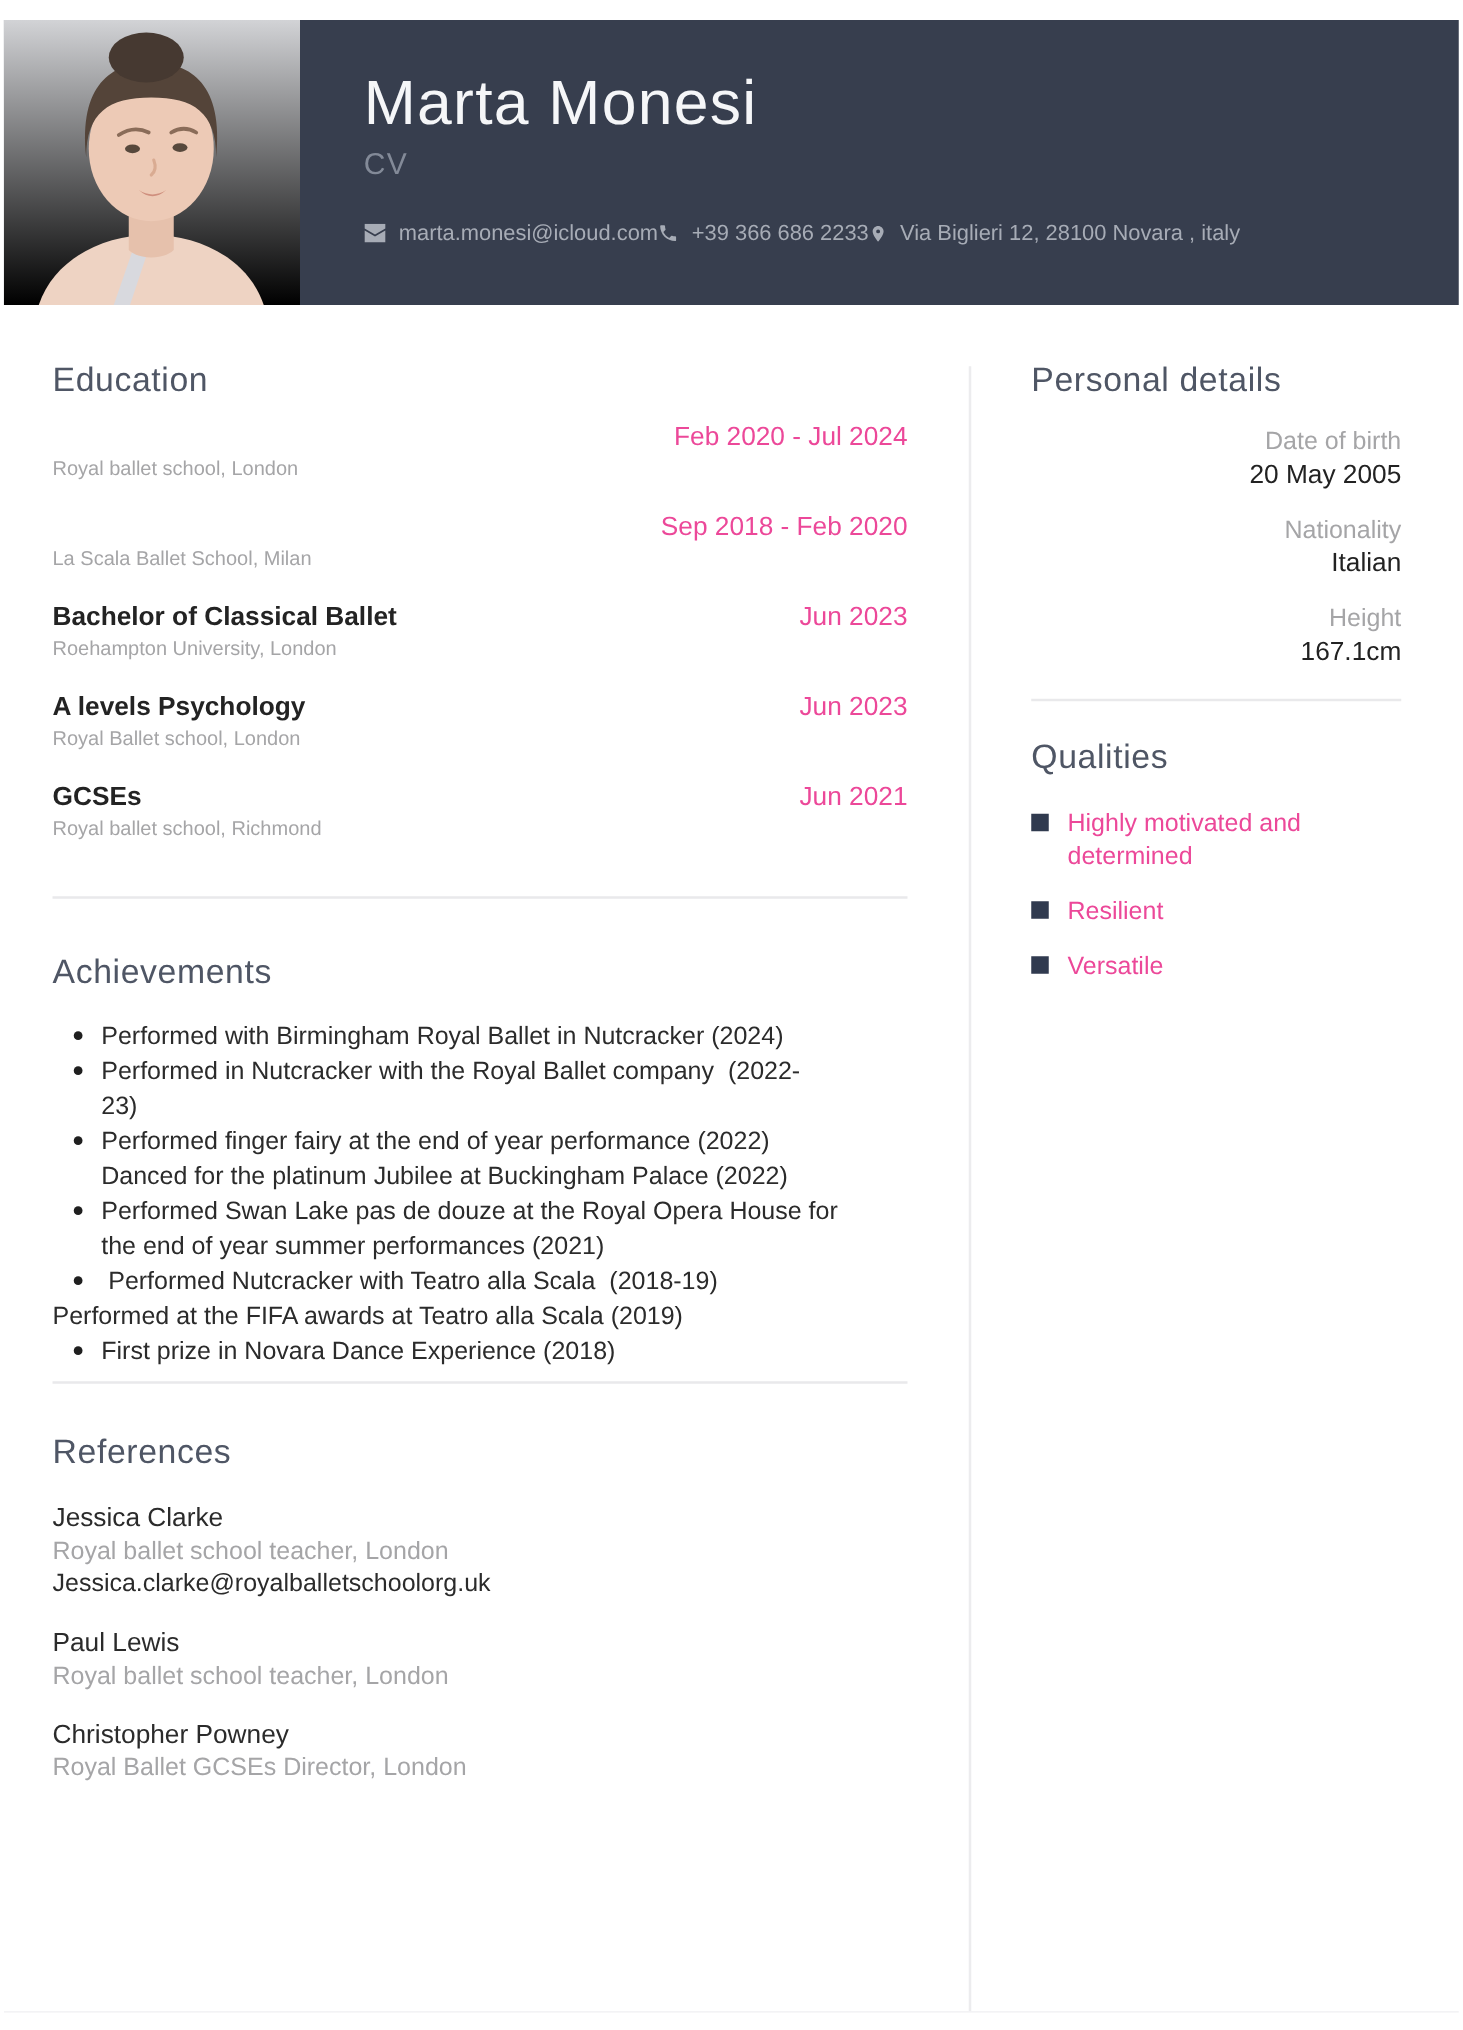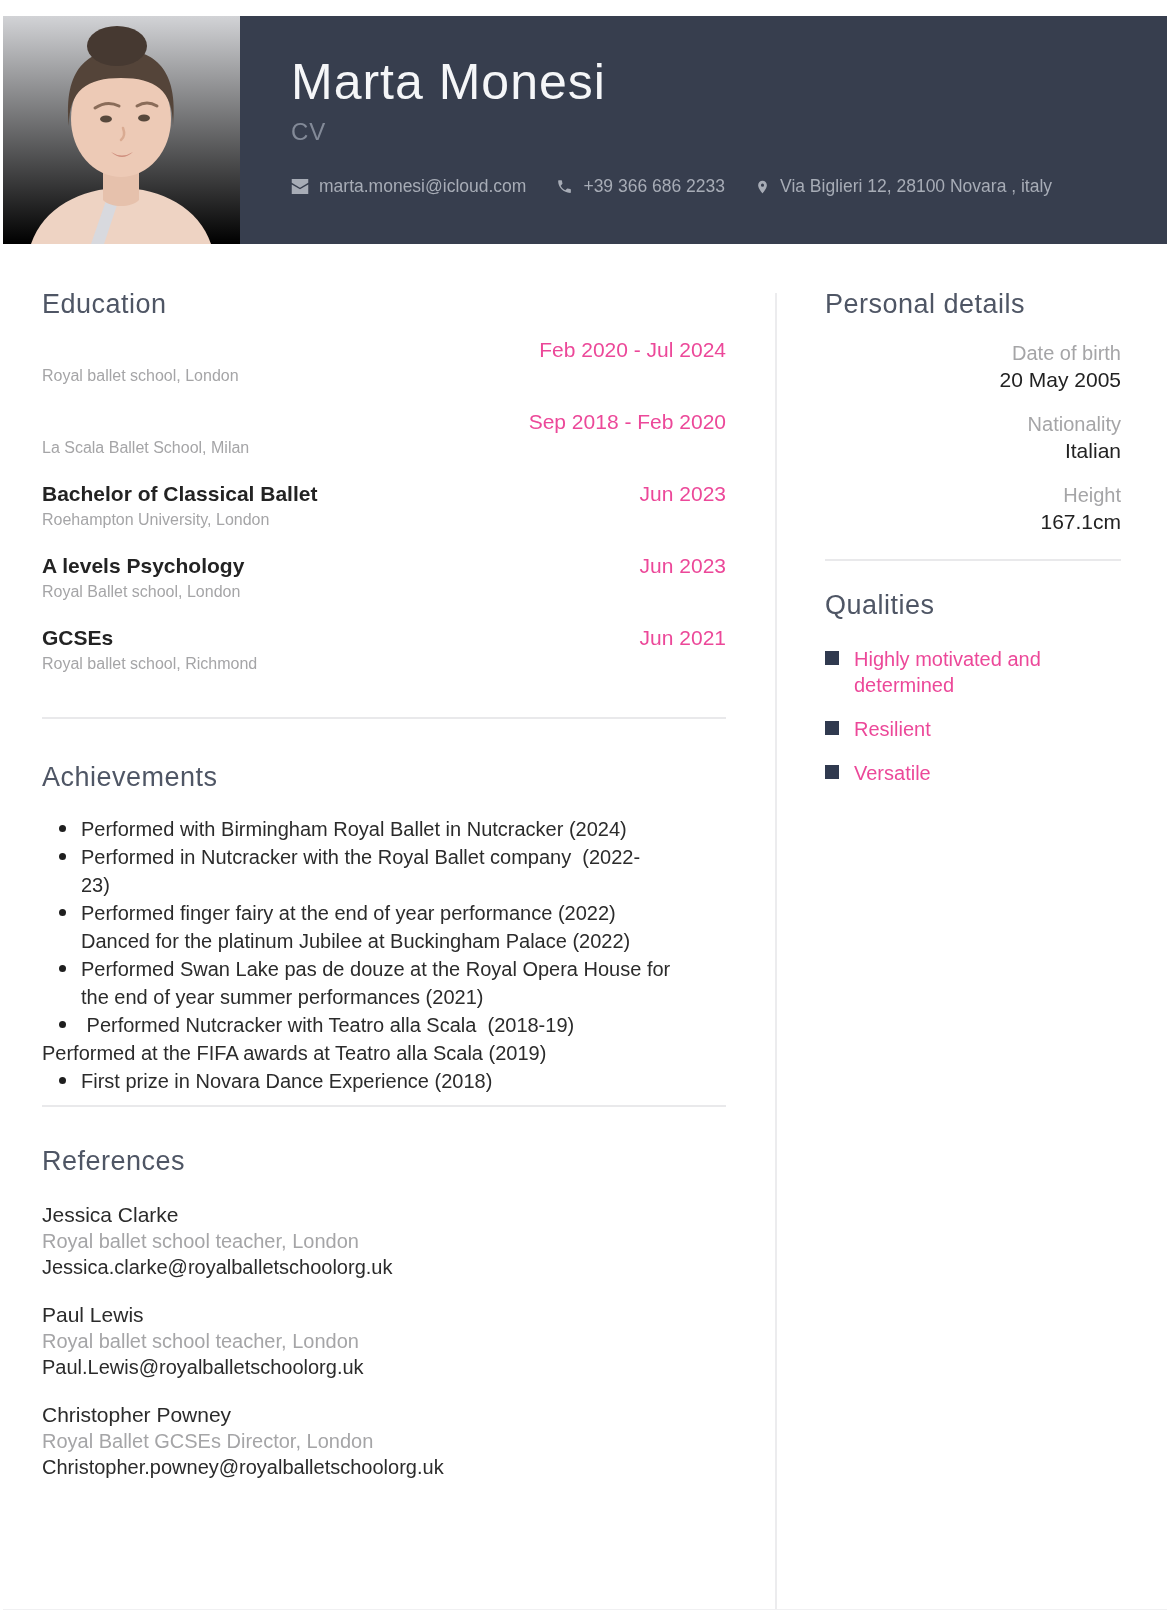--- a/index.html
+++ b/index.html
@@ -14,21 +14,21 @@
     position:absolute; top:0; left:0; width:1166px; height:228px;
     background:#373e4e; display:flex;
   }
   .photo-wrap { width:237px; height:228px; flex:0 0 237px; overflow:hidden; background:#d9dadc; }
   .photo-wrap svg { display:block; }
   .header-text { flex:1; padding-left:51px; padding-top:38px; }
   .person-name {
     font-size:50px; font-weight:400; color:#f5f6f8; letter-spacing:1px; line-height:56px;
   }
   .person-subtitle { margin-top:8px; font-size:24px; color:#838a98; letter-spacing:1px; }
-  .contact-row { margin-top:30px; display:flex; align-items:flex-start; gap:30px; }
+  .contact-row { margin-top:30px; display:flex; align-items:flex-start; }
   .contact-item { display:flex; align-items:center; gap:10px; color:#a7acb6; font-size:17.5px; }
   .contact-item svg { flex:0 0 auto; }
   
   .left-col  { position:absolute; left:39px;  top:258px; width:684px; }
   .right-col { position:absolute; left:822px; top:258px; width:296px; }
   .col-divider {
     position:absolute; left:772px; top:277px; width:2px; height:1316px; background:#ececee;
   }
   .page-right-edge { position:absolute; left:1164px; top:228px; width:1px; height:1365px; background:#ededef; }
   .page-bottom-edge { position:absolute; left:0; top:1593px; width:1166px; height:1px; background:#f0f0f2; }
@@ -212,27 +212,25 @@
 
       <div class="ref-entry">
         <div class="ref-name">Jessica Clarke</div>
         <div class="ref-role">Royal ballet school teacher, London</div>
         <div class="ref-email">Jessica.clarke@royalballetschoolorg.uk</div>
       </div>
 
       <div class="ref-entry">
         <div class="ref-name">Paul Lewis</div>
         <div class="ref-role">Royal ballet school teacher, London</div>
-        <div class="ref-email">Paul.Lewis@royalballetschoolorg.uk</div>
       </div>
 
       <div class="ref-entry">
         <div class="ref-name">Christopher Powney</div>
         <div class="ref-role">Royal Ballet GCSEs Director, London</div>
-        <div class="ref-email">Christopher.powney@royalballetschoolorg.uk</div>
       </div>
     </section>
 
   </main>
 
   <aside class="right-col">
 
     <section>
       <h2 class="section-title pd-title">Personal details</h2>
 

